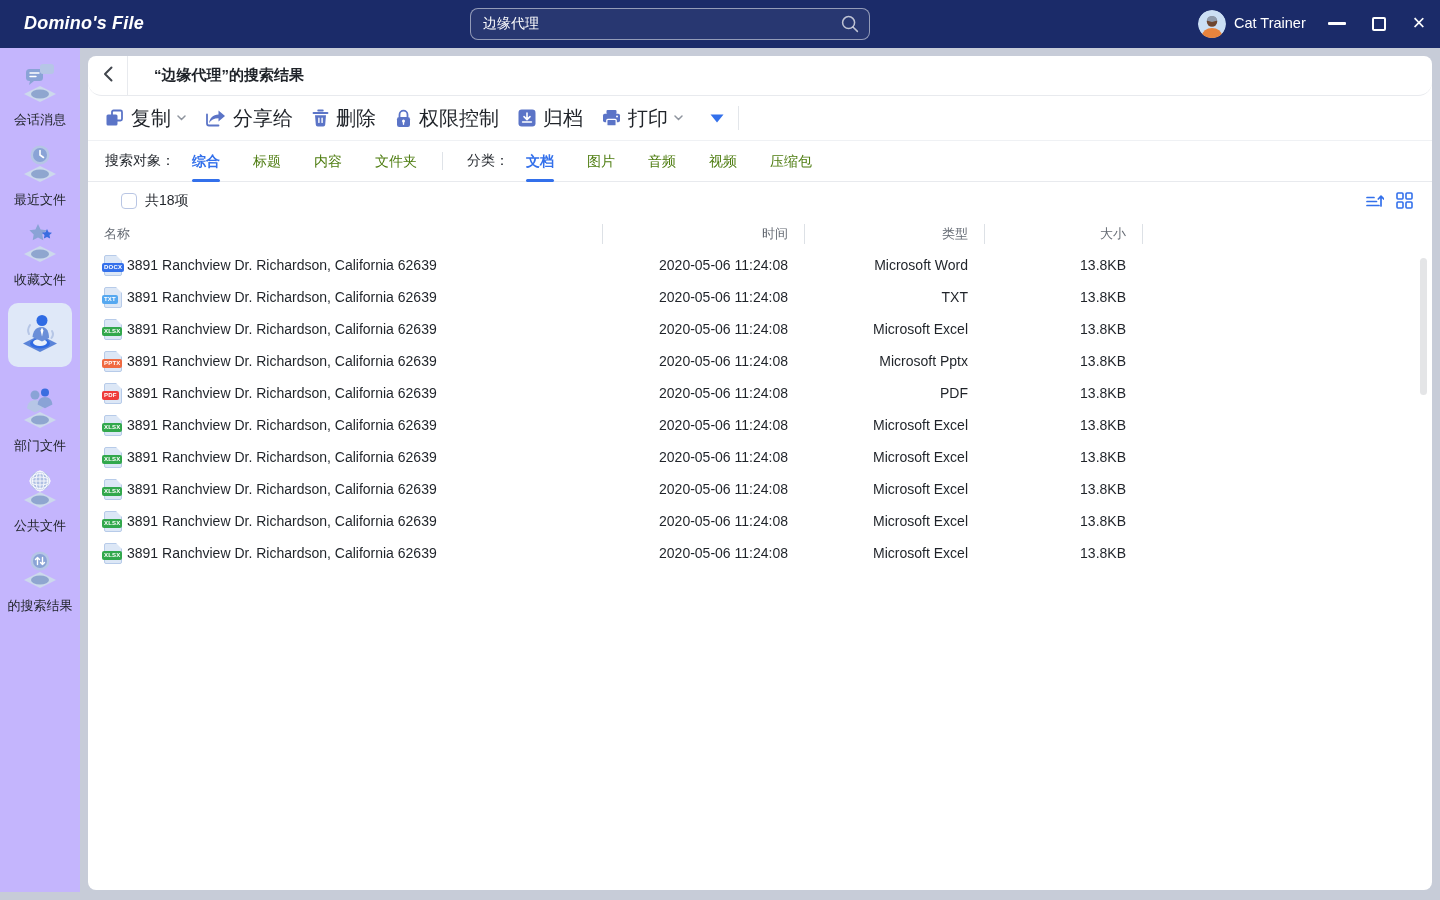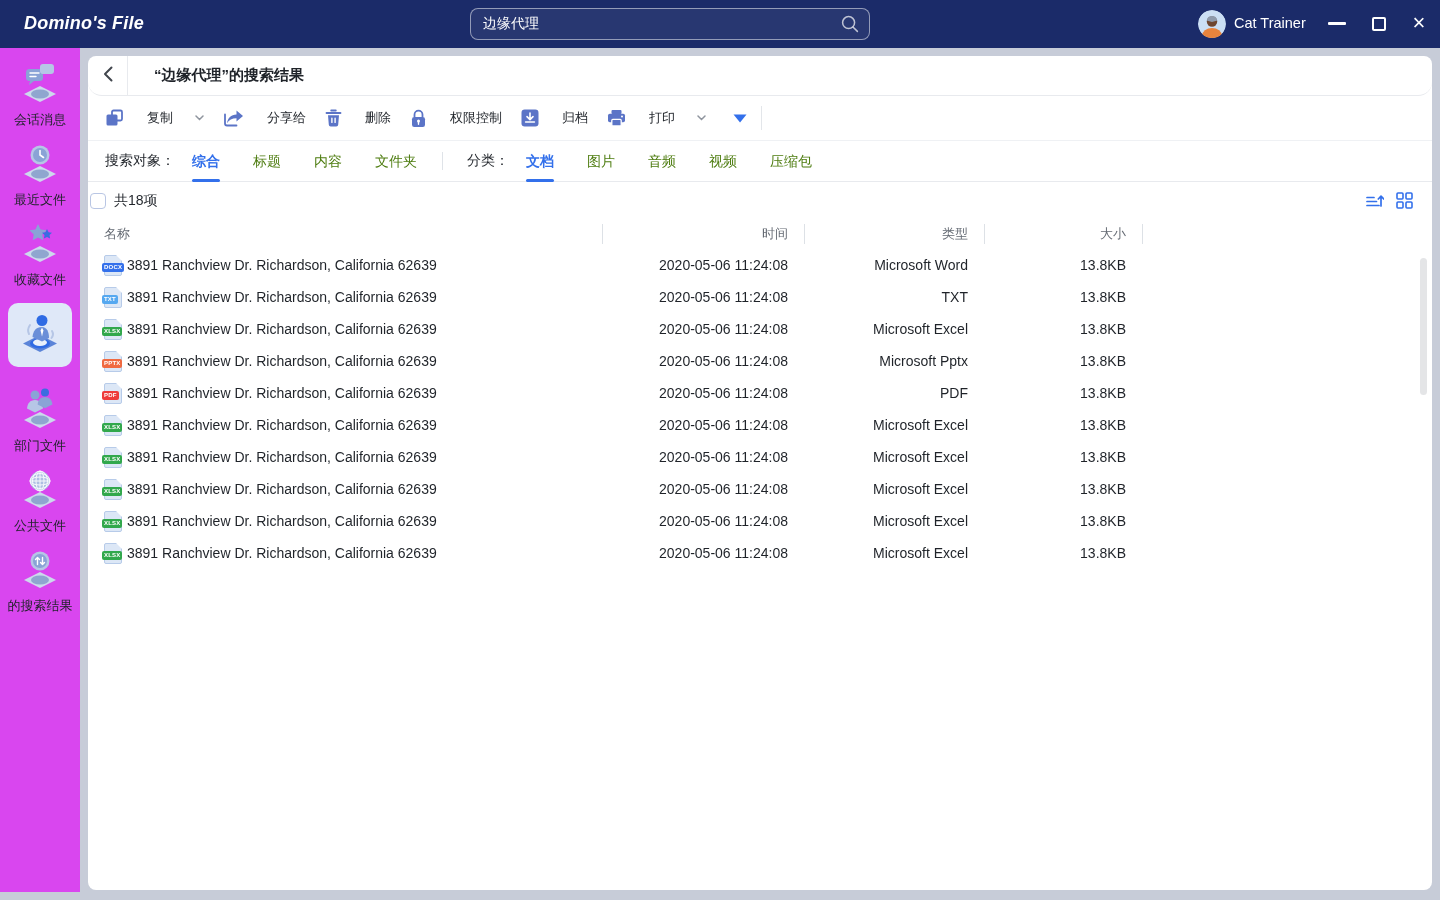--- a/index.html
+++ b/index.html
@@ -13,48 +13,48 @@
   .searchbox input { flex:1; background:transparent; border:none; outline:none; color:#fff; font-size:14px; padding:0 12px; font-family:inherit; }
   .searchbox .sicon { margin-right:10px; display:flex; }
   .avatar { position:absolute; left:1198px; top:10px; width:28px; height:28px; border-radius:50%; overflow:hidden; cursor:pointer; }
   .username { position:absolute; left:1234px; top:15px; color:#fff; font-size:14.5px; }
   .winbtn { position:absolute; cursor:pointer; display:flex; align-items:center; justify-content:center; }
   .win-min { left:1328px; top:22px; width:18px; height:3px; background:#fff; border-radius:1px; }
   .win-max { left:1372px; top:17px; width:14px; height:14px; border:2px solid #fff; border-radius:2px; }
   .win-close { left:1408px; top:9px; width:22px; height:28px; color:#fff; font-size:22px; font-weight:300; }
 
   
-  .sidebar { position:absolute; left:0; top:48px; width:80px; height:844px; background:#d946ef; display:flex; flex-direction:column; align-items:center; padding-top:6px; }
+  .sidebar { position:absolute; left:0; top:48px; width:80px; height:844px; background:#c4b5fd; display:flex; flex-direction:column; align-items:center; padding-top:6px; }
   .side-item { width:80px; height:80px; display:flex; flex-direction:column; align-items:center; justify-content:center; gap:3px; cursor:pointer; }
   .side-item .lbl { font-size:13px; color:#1F2329; white-space:nowrap; }
   .side-item.selected { height:72px; margin:6px 0 8px 0; }
   .side-item.selected .hl { width:64px; height:64px; background:#DFE8F8; border-radius:10px; display:flex; align-items:center; justify-content:center; }
 
   
   .card { position:absolute; left:88px; top:56px; width:1344px; height:834px; background:#fff; border-radius:8px; overflow:hidden; }
 
   .titlerow { height:40px; border-bottom:1px solid #E8EAEE; display:flex; align-items:stretch;border-radius:14px; }
   .backbtn { width:40px; display:flex; align-items:center; justify-content:center; border-right:1px solid #E8EAEE; cursor:pointer; }
   .pagetitle { align-self:center; margin-left:26px; font-size:15px; font-weight:700; color:#1F2329; }
 
   .toolbar { height:45px; display:flex; align-items:center; padding-left:17px; border-bottom:1px solid #EFF1F4; }
-  .tbtn { display:flex; align-items:center; gap:23px; margin-right:19px; font-size:13px; color:#1F2329; cursor:pointer; }
+  .tbtn { display:flex; align-items:center; gap:7px; margin-right:19px; font-size:20px; color:#1F2329; cursor:pointer; }
   .tbtn .ic { display:flex; }
   .chev { display:flex; margin-left:-1px; }
   .more-tri { display:flex; margin-left:8px; cursor:pointer; }
   .tb-divider { width:1px; height:24px; background:#E3E6EA; margin-left:14px; }
 
   .filterrow { height:41px; display:flex; align-items:center; padding-left:17px; border-bottom:1px solid #E8EAEE; font-size:14px; }
   .f-label { color:#1F2329; margin-right:17px; }
   .ftab { color:#4d7c0f; margin-right:33px; cursor:pointer; position:relative; height:41px; line-height:41px; }
   .ftab.active { color:#3370EB; font-weight:700; }
   .ftab.active::after { content:''; position:absolute; left:0; right:0; bottom:0; height:3px; background:#3370EB; border-radius:1.5px; }
   .f-divider { width:1px; height:18px; background:#DFE3E8; margin:0 24px 0 -8px; }
 
-  .countrow { height:37px; display:flex; align-items:center; padding-left:2px; position:relative; }
+  .countrow { height:37px; display:flex; align-items:center; padding-left:33px; position:relative; }
   .checkbox { width:16px; height:16px; border:1.5px solid #B9C6E4; border-radius:4px; background:#fff; cursor:pointer; flex:none; }
   .count-label { margin-left:8px; font-size:14px; color:#1F2329; }
   .view-icons { position:absolute; right:19px; top:10px; display:flex; gap:12px; align-items:center; }
   .view-icons > span { display:flex; cursor:pointer; }
 
   .thead, .trow { display:grid; grid-template-columns:515px 202px 180px 158px 1fr; align-items:center; }
   .thead { height:30px; font-size:13px; color:#646A73; }
   .thead .c { position:relative; height:100%; display:flex; align-items:center; }
   .thead .c.hdiv::after { content:''; position:absolute; right:0; top:5px; bottom:5px; width:1px; background:#DDE1E6; }
   .c.namec { padding-left:16px;text-align:center; }

